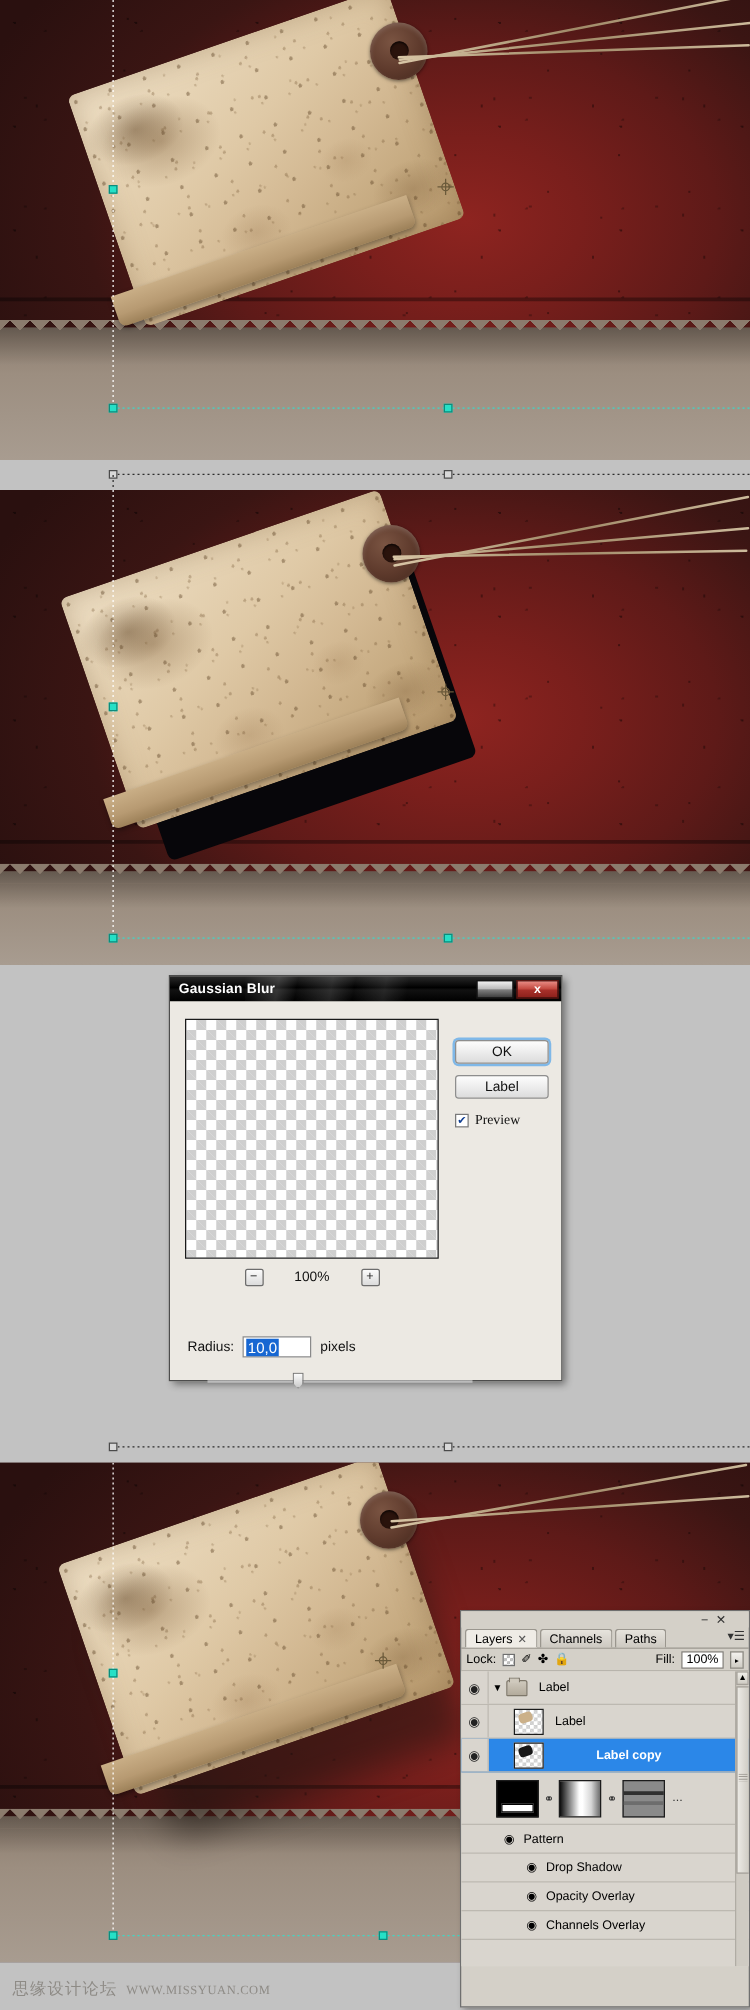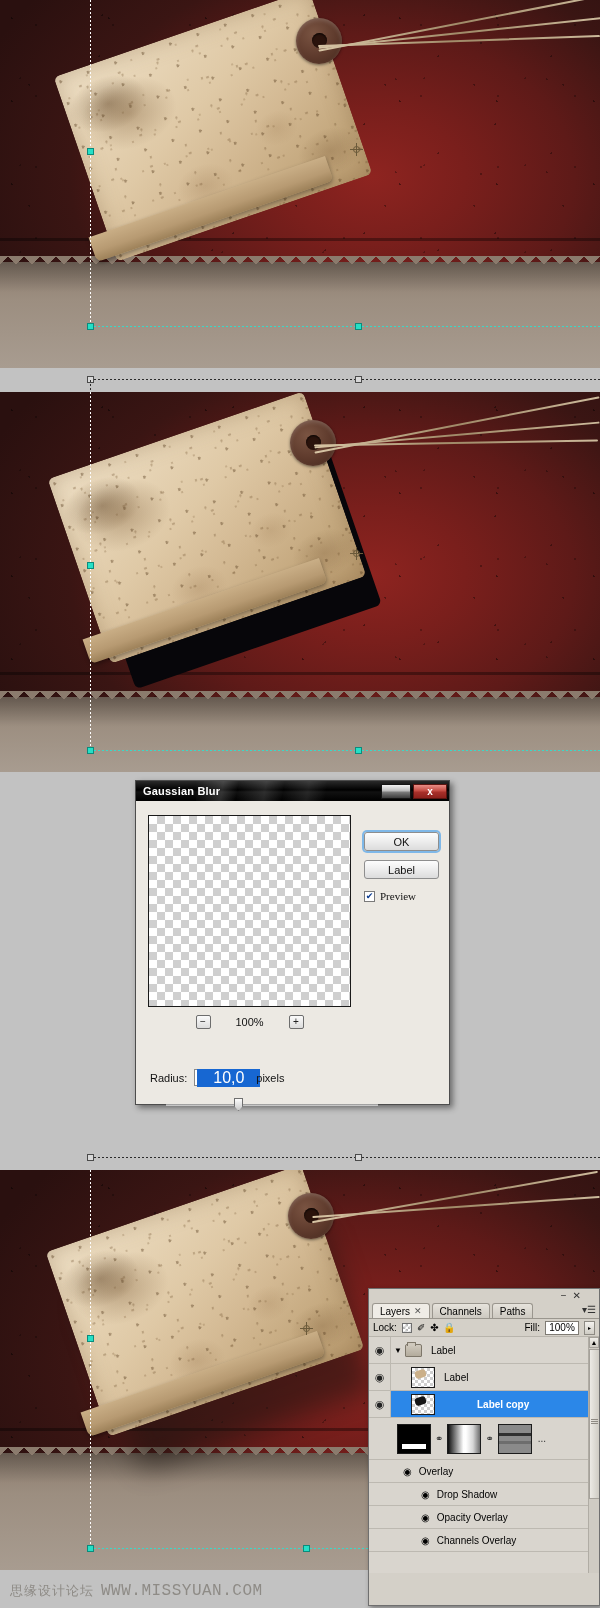--- a/index.html
+++ b/index.html
@@ -211,21 +211,21 @@
   .zpct { font-size:11px; color:#111; min-width:34px; text-align:center; }
   .radrow {
     position:absolute; left:14px; top:268px; display:flex; align-items:center; gap:7px;
   }
   .radlabel { font-size:11px; color:#111; }
   .radinput {
     width:55px;height:17px;border:1px solid #8a8a8a;background:#fff;
     display:flex;align-items:center;padding-left:2px;
   }
   .radinput span {
-    background:#1767d2;color:#fff;font-size:16px;padding:0 16px;
+    background:#1767d2;color:#fff;font-size:12px;padding:0 1px;
   }
   .radunits { font-size:11px; color:#111; }
   .slider {
     position:absolute; left:30px; top:297px; width:212px; height:14px;
   }
   .slider .track {
     position:absolute; left:0; top:6px; width:212px; height:2px;
     background:linear-gradient(180deg,#8f8f8f,#d8d8d8);
   }
   .slider .thumb {
@@ -390,21 +390,21 @@
     background-size:7px 2px;
   }
 
   
   .watermark {
     position:absolute; left:10px; bottom:8px;
     display:flex; align-items:baseline; gap:7px;
     color:#8e8b86;
   }
   .wm-cn { font-size:13px; font-family:"DejaVu Sans", sans-serif; letter-spacing:1px; }
-  .wm-en { font-size:16px; font-family:Liberation Mono, monospace; letter-spacing:.5px; }
+  .wm-en { font-size:10px; font-family:Liberation Serif, serif; letter-spacing:.5px; }
 </style>
 </head>
 <body>
 
 <div class="page">
 
   <div class="canvas" style="top:0;height:368px;">
     <div class="bgwall"></div>
     <div class="darkband" style="top:238px;"></div>
     <div class="floor" style="top:262px;height:106px;">
@@ -608,21 +608,21 @@
         <div class="fxthumb black"></div>
         <span class="link">⚭</span>
         <div class="fxthumb grad"></div>
         <span class="link">⚭</span>
         <div class="fxthumb pat"></div>
         <span class="dots">...</span>
       </div>
 
       <div class="fx-row">
         <span class="fx-eye">◉</span>
-        <span>Overlay</span>
+        <span>Pattern</span>
       </div>
       <div class="fx-row child">
         <span class="fx-eye">◉</span>
         <span>Drop Shadow</span>
       </div>
       <div class="fx-row child">
         <span class="fx-eye">◉</span>
         <span>Opacity Overlay</span>
       </div>
       <div class="fx-row child">

